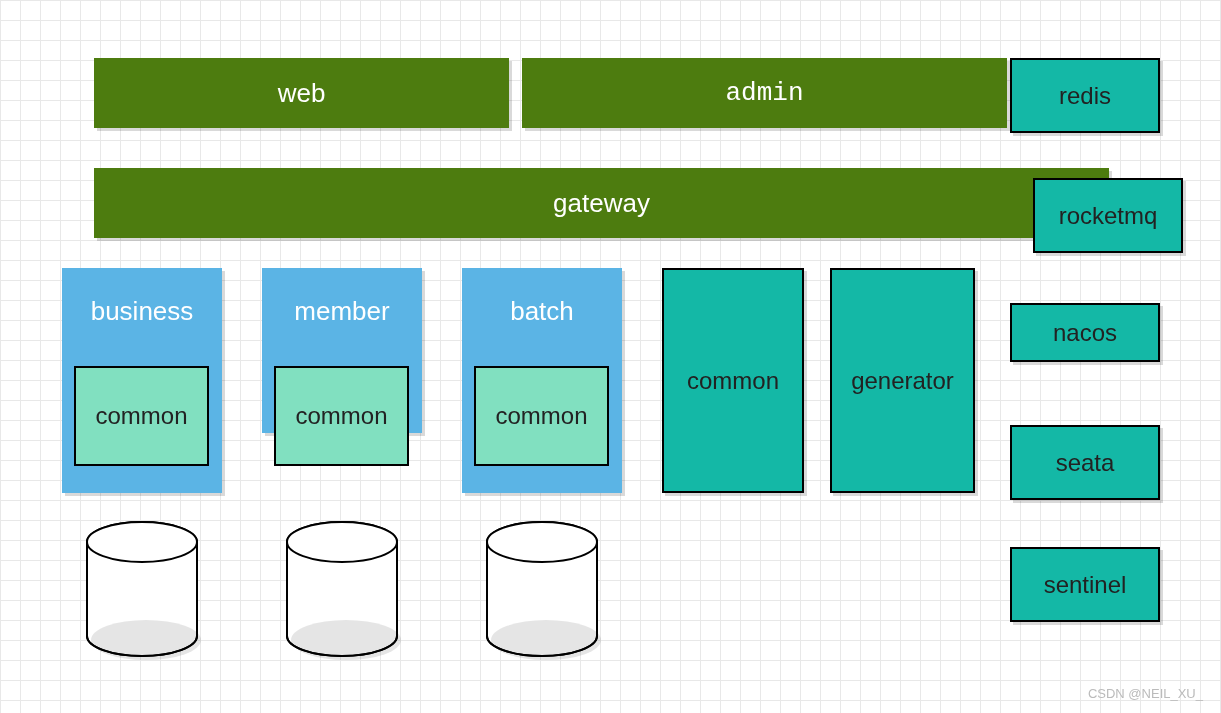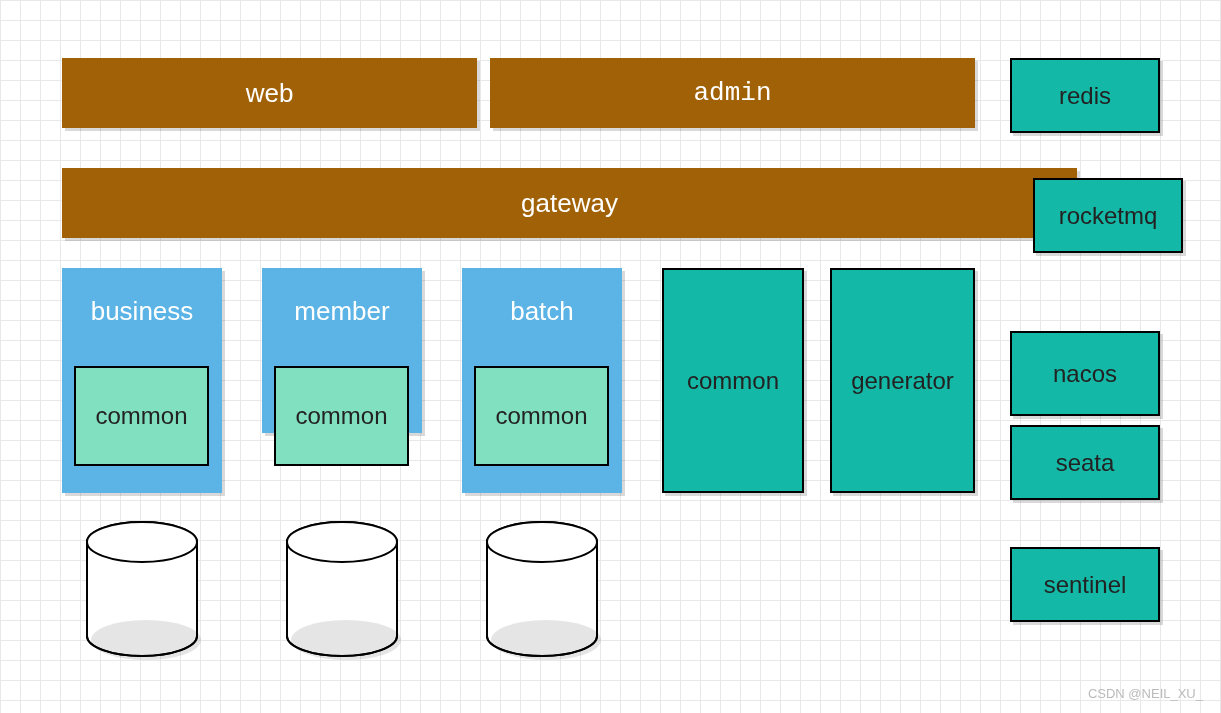--- a/index.html
+++ b/index.html
@@ -20,27 +20,28 @@
       background-size: 20px 20px;
       z-index: 0;
     }
     .canvas {
       position: absolute;
       inset: 0;
       z-index: 1;
     }
     .box-blue {
       position: absolute;
-      background: #a16207;
+      background: #4d7c0f;
       color: #fff;
       font-size: 26px;
       display: flex;
       align-items: center;
       justify-content: center;
       box-shadow: 3px 3px 0 rgba(0,0,0,0.15);
+      margin-left: 32px;
     }
     .box-green {
       position: absolute;
       background: #14b8a6;
       color: #222;
       font-size: 24px;
       display: flex;
       align-items: center;
       justify-content: center;
       border: 2px solid #000;
@@ -153,21 +154,21 @@
       <path d="M 5 24 L 5 118 A 55 20 0 0 0 115 118 L 115 24" fill="none" stroke="#000" stroke-width="2"></path>
     </svg>
   </div>
 
   <div class="box-green" style="left:1010px; top:58px; width:150px; height:75px;">
     <span>redis</span>
   </div>
   <div class="box-green" style="left:1010px; top:178px; width:150px; height:75px;margin-left:23px;">
     <span>rocketmq</span>
   </div>
-  <div class="box-green" style="left:1010px; top:303px; width:150px; height:85px;margin-top:28px;">
+  <div class="box-green" style="left:1010px; top:303px; width:150px; height:59px;">
     <span>nacos</span>
   </div>
   <div class="box-green" style="left:1010px; top:425px; width:150px; height:75px;">
     <span>seata</span>
   </div>
   <div class="box-green" style="left:1010px; top:547px; width:150px; height:75px;">
     <span>sentinel</span>
   </div>
 
 </div>

